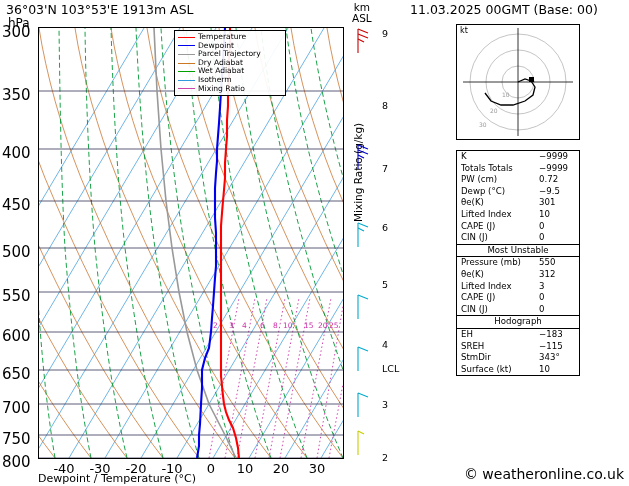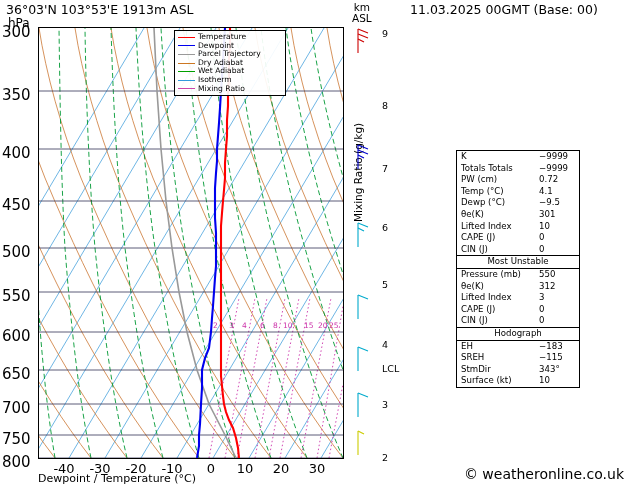--- a/index.html
+++ b/index.html
@@ -396,39 +396,56 @@
         <line x1="14" y1="404" x2="14" y2="428"></line>
         <line x1="14" y1="404" x2="20" y2="407"></line>
       </g>
     </svg>
   </div>
 
   <div id="right">
 
     <div class="hdr-right">11.03.2025 00GMT (Base: 00)</div>
 
+    <div id="hodobox">
+      <span class="kt-label">kt</span>
+      <svg width="122" height="114" viewBox="0 0 122 114">
+        <g stroke="#aaaaaa" stroke-width="0.7" fill="none">
+          <circle cx="61" cy="57" r="16"></circle>
+          <circle cx="61" cy="57" r="32"></circle>
+          <circle cx="61" cy="57" r="48"></circle>
+        </g>
+        <g stroke="#000000" stroke-width="0.8">
+          <line x1="6" y1="57" x2="116" y2="57"></line>
+          <line x1="61" y1="3" x2="61" y2="111"></line>
+        </g>
+        <path d="M61,57 L68,54 L74,56 L78,62 L76,70 L68,76 L56,80 L44,80 L34,76 L28,68" stroke="#000000" stroke-width="1.3" fill="none"></path>
+        <rect x="72" y="52" width="5" height="5" fill="#000000"></rect>
+        <g fill="#999999" font-size="6" font-family="DejaVu Sans, sans-serif">
+          <text x="45" y="72">10</text>
+          <text x="33" y="88">20</text>
+          <text x="22" y="102">30</text>
+        </g>
+      </svg>
+    </div>
 
     <div id="infobox">
       <div class="irow">
         <span class="k">K</span>
         <span class="v">−9999</span>
       </div>
       <div class="irow">
         <span class="k">Totals Totals</span>
         <span class="v">−9999</span>
       </div>
       <div class="irow">
         <span class="k">PW (cm)</span>
         <span class="v">0.72</span>
       </div>
 
-      <div class="irow">
-        <span class="k">Temp (°C)</span>
-        <span class="v">4.1</span>
-      </div>
       <div class="irow">
         <span class="k">Dewp (°C)</span>
         <span class="v">−9.5</span>
       </div>
       <div class="irow">
         <span class="k">θe(K)</span>
         <span class="v">301</span>
       </div>
       <div class="irow">
         <span class="k">Lifted Index</span>

